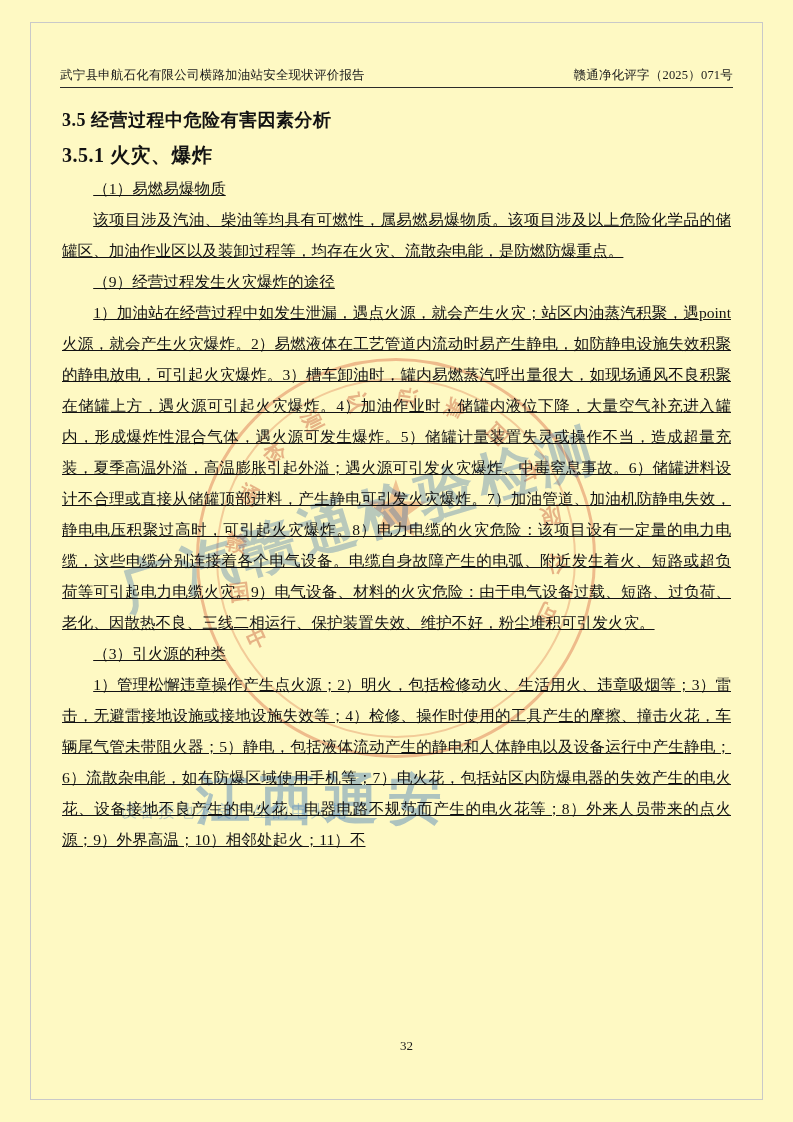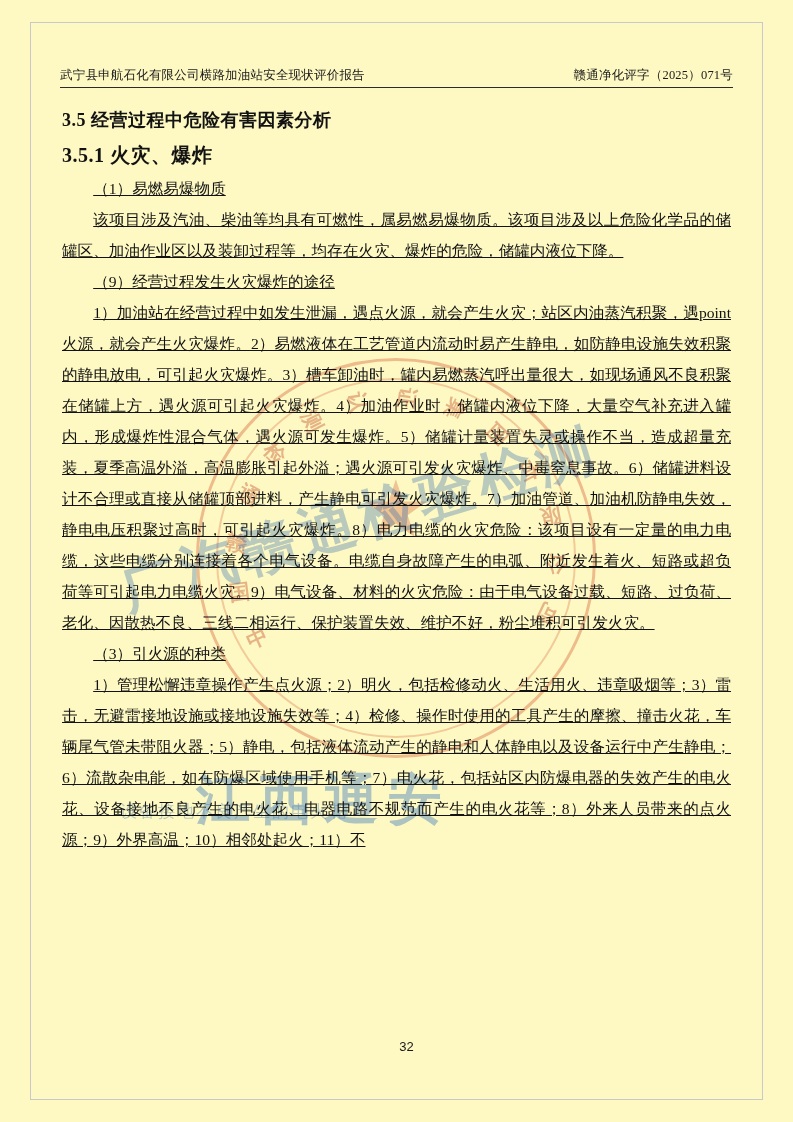--- a/index.html
+++ b/index.html
@@ -75,21 +75,21 @@
     text-decoration: underline;
   }
   .footer {
     position: absolute;
     left: 0;
     right: 0;
     bottom: 68px;
     text-align: center;
     font-size: 13px;
     color: #1a1a1a;
-    font-family: Liberation Sans, sans-serif;
+    font-family: Liberation Serif, serif;
     margin-left: 20px;
   }
 
   
   .watermark {
     position: absolute;
     left: 0; top: 0; right: 0; bottom: 0;
     pointer-events: none;
     overflow: hidden;
   }
@@ -205,21 +205,21 @@
       </div>
     <div class="wm-diag">广汽赣通检验检测</div>
     <div class="wm-blue-big">江西通安</div>
     <div class="wm-blue-small">设备接地不良产生的电火花</div>
   </div>
 
   <div class="content">
     <h2 class="sec">3.5 经营过程中危险有害因素分析</h2>
     <h3 class="subsec">3.5.1 火灾、爆炸</h3>
     <p class="para">（1）易燃易爆物质</p>
-    <p class="para">该项目涉及汽油、柴油等均具有可燃性，属易燃易爆物质。该项目涉及以上危险化学品的储罐区、加油作业区以及装卸过程等，均存在火灾、爆炸的危险，储罐内液位下降。</p>
+    <p class="para">该项目涉及汽油、柴油等均具有可燃性，属易燃易爆物质。该项目涉及以上危险化学品的储罐区、加油作业区以及装卸过程等，均存在火灾、流散杂电能，是防燃防爆重点。</p>
     <p class="para">（9）经营过程发生火灾爆炸的途径</p>
     <p class="para">1）加油站在经营过程中如发生泄漏，遇点火源，就会产生火灾；站区内油蒸汽积聚，遇point火源，就会产生火灾爆炸。2）易燃液体在工艺管道内流动时易产生静电，如防静电设施失效积聚的静电放电，可引起火灾爆炸。3）槽车卸油时，罐内易燃蒸汽呼出量很大，如现场通风不良积聚在储罐上方，遇火源可引起火灾爆炸。4）加油作业时，储罐内液位下降，大量空气补充进入罐内，形成爆炸性混合气体，遇火源可发生爆炸。5）储罐计量装置失灵或操作不当，造成超量充装，夏季高温外溢，高温膨胀引起外溢；遇火源可引发火灾爆炸、中毒窒息事故。6）储罐进料设计不合理或直接从储罐顶部进料，产生静电可引发火灾爆炸。7）加油管道、加油机防静电失效，静电电压积聚过高时，可引起火灾爆炸。8）电力电缆的火灾危险：该项目设有一定量的电力电缆，这些电缆分别连接着各个电气设备。电缆自身故障产生的电弧、附近发生着火、短路或超负荷等可引起电力电缆火灾。9）电气设备、材料的火灾危险：由于电气设备过载、短路、过负荷、老化、因散热不良、三线二相运行、保护装置失效、维护不好，粉尘堆积可引发火灾。</p>
     <p class="para">（3）引火源的种类</p>
     <p class="para">1）管理松懈违章操作产生点火源；2）明火，包括检修动火、生活用火、违章吸烟等；3）雷击，无避雷接地设施或接地设施失效等；4）检修、操作时使用的工具产生的摩擦、撞击火花，车辆尾气管未带阻火器；5）静电，包括液体流动产生的静电和人体静电以及设备运行中产生静电；6）流散杂电能，如在防爆区域使用手机等；7）电火花，包括站区内防爆电器的失效产生的电火花、设备接地不良产生的电火花、电器电路不规范而产生的电火花等；8）外来人员带来的点火源；9）外界高温；10）相邻处起火；11）不</p>
   </div>
 
   <div class="footer">32</div>
 
 </div>
 

